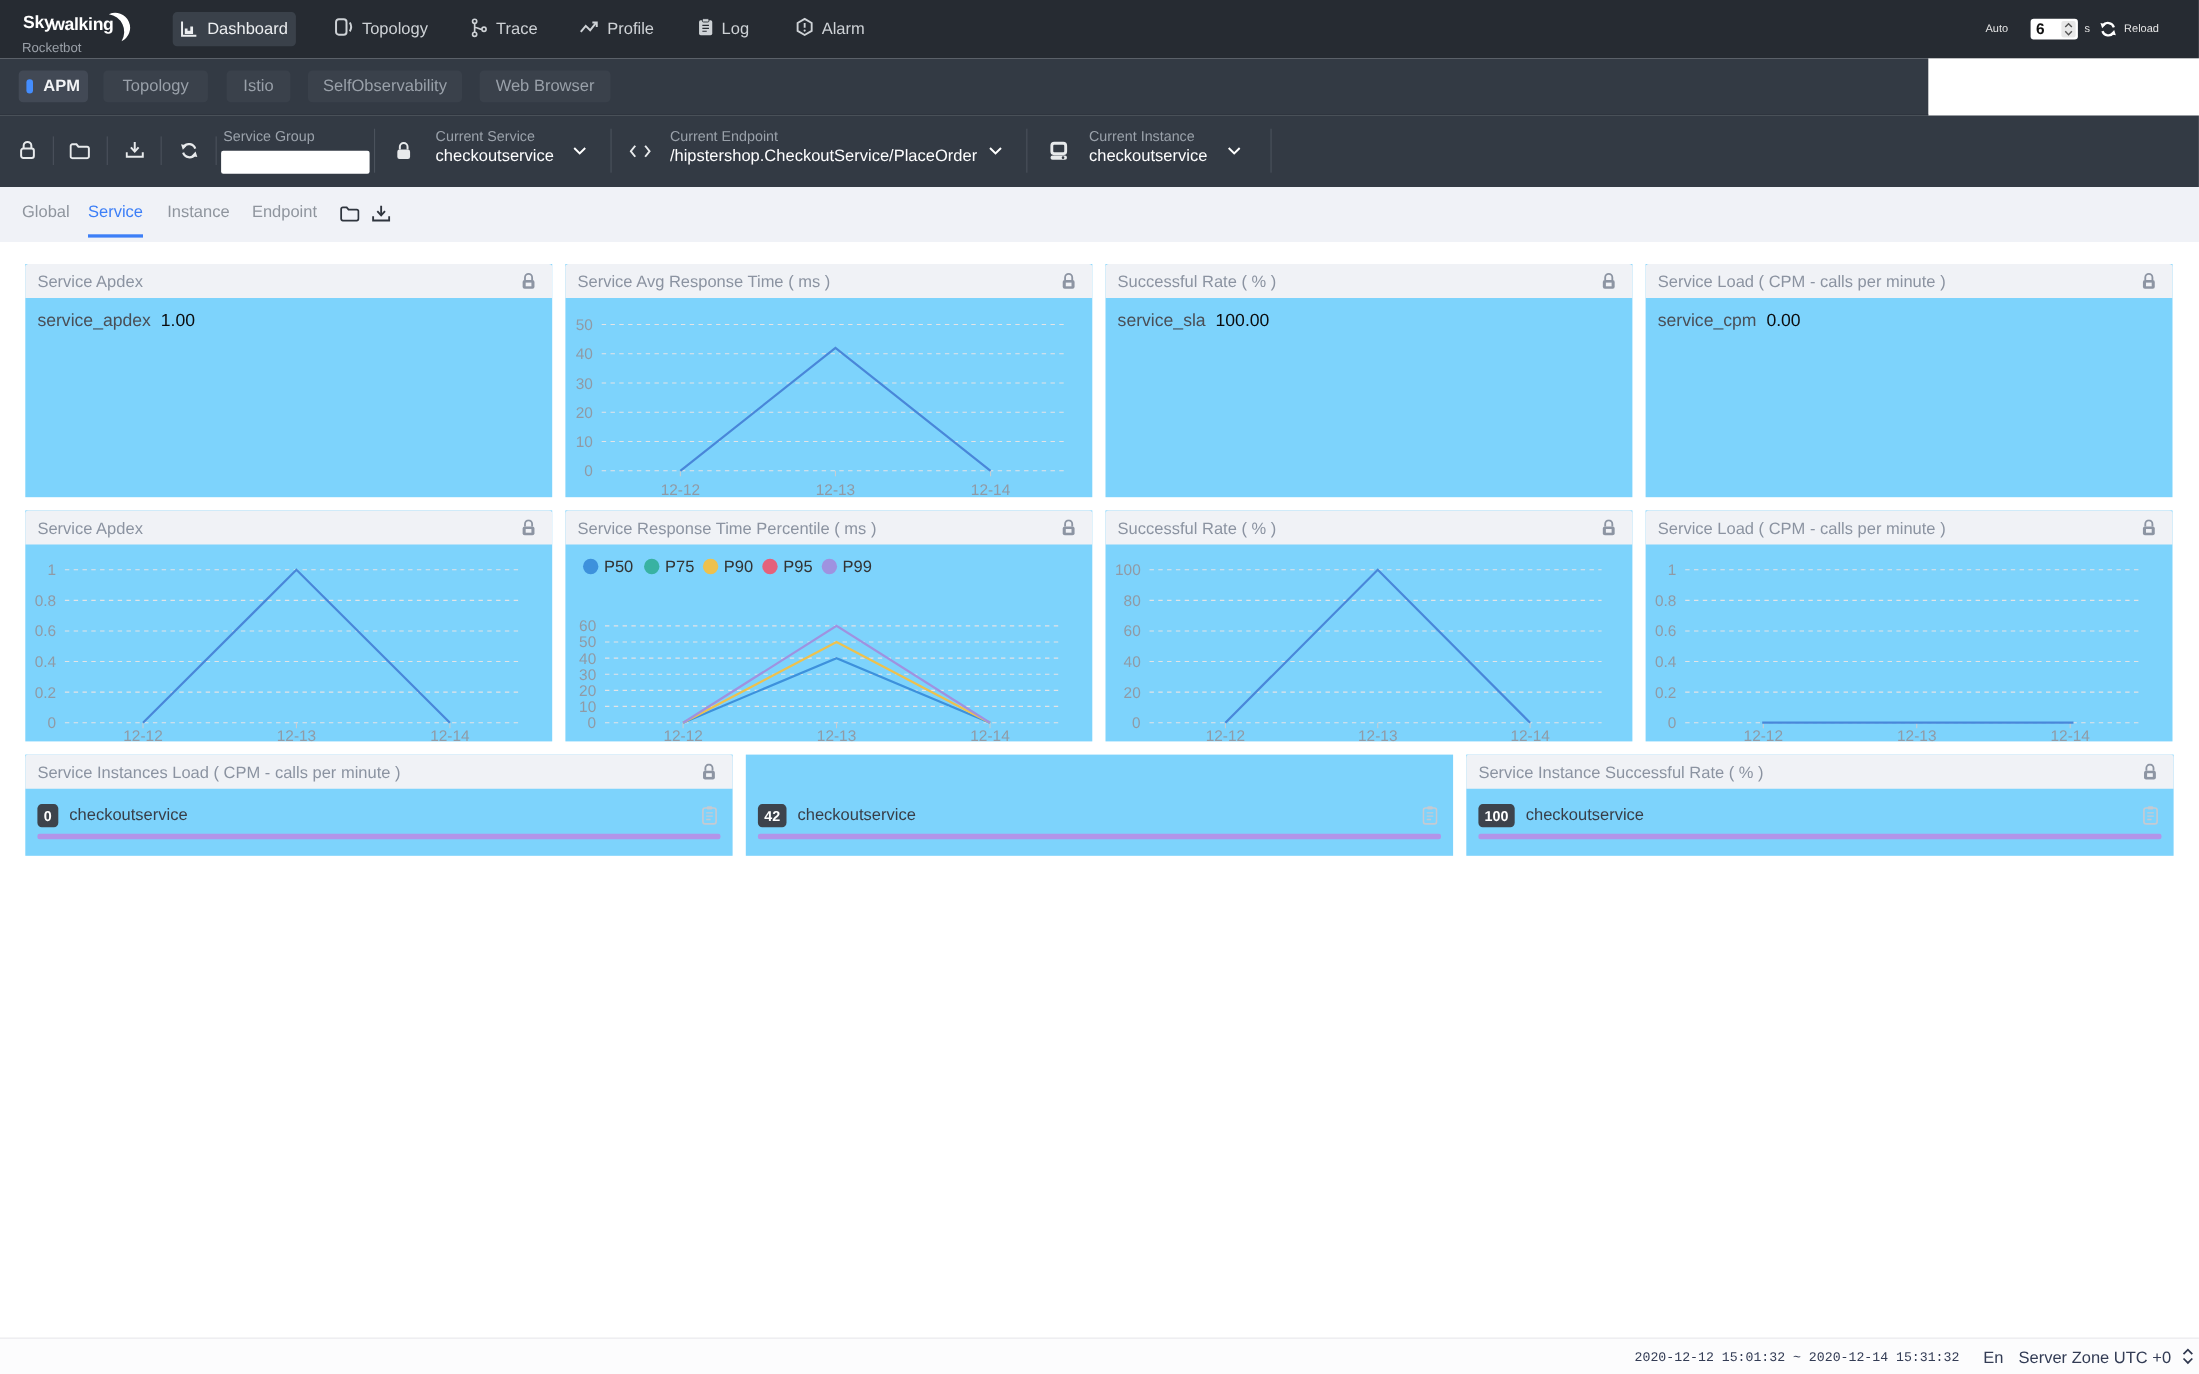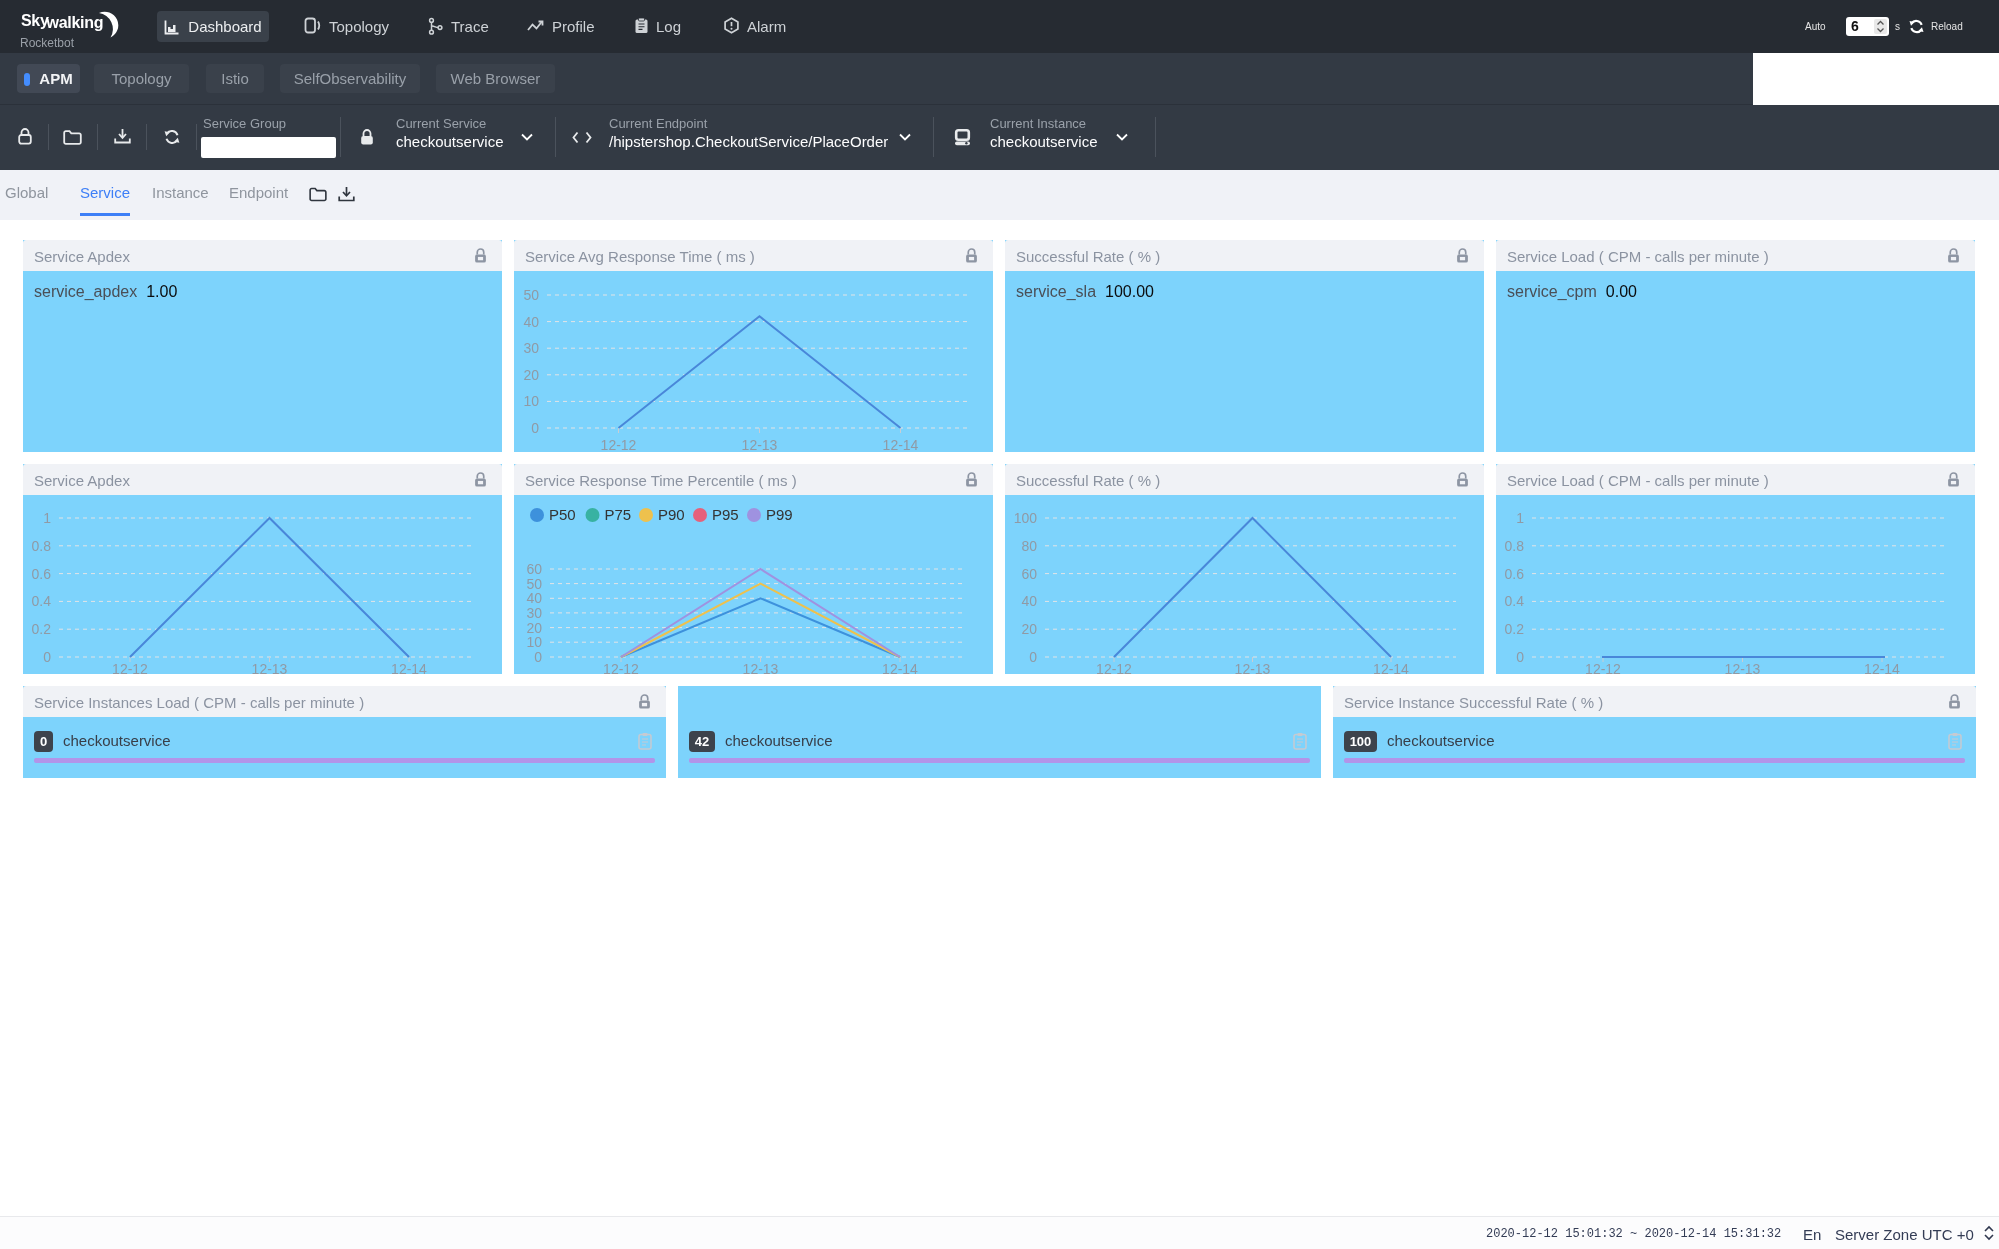--- a/index.html
+++ b/index.html
@@ -175,21 +175,21 @@
     </svg>
   <div class="tlabel" style="left:990px">Current Instance</div>
   <div class="tvalue" style="left:990px">checkoutservice</div>
   <svg class="abs" style="left:1116px;top:28px" width="12" height="8" viewBox="0 0 12 8">
       <path d="M1 1.5 L6 6.5 L11 1.5" fill="none" stroke="#fff" stroke-width="1.8"></path>
     </svg>
   <div class="tsep2" style="left:1155px"></div>
 </div>
 
 <div class="tabrow">
-  <div class="tab" style="left:5px">Global</div>
+  <div class="tab" style="left:20px">Global</div>
   <div class="tab active" style="left:80px">Service</div>
   <div class="tab" style="left:152px">Instance</div>
   <div class="tab" style="left:229px">Endpoint</div>
   <svg class="abs" style="left:309px;top:17px" width="18" height="15" viewBox="0 0 19 15">
       <path d="M1.2 2.8 A 1.6 1.6 0 0 1 2.8 1.2 L6.5 1.2 L8.3 3.4 L16.2 3.4 A 1.6 1.6 0 0 1 17.8 5 L17.8 12.2 A 1.6 1.6 0 0 1 16.2 13.8 L2.8 13.8 A 1.6 1.6 0 0 1 1.2 12.2 Z" fill="none" stroke="#2f353e" stroke-width="1.7"></path>
     </svg>
   <svg class="abs" style="left:338px;top:16px" width="17" height="17" viewBox="0 0 17 17">
       <path d="M8.5 1 L8.5 9" stroke="#2f353e" stroke-width="1.7"></path>
       <path d="M5 6 L8.5 9.8 L12 6" fill="none" stroke="#2f353e" stroke-width="1.7"></path>
       <path d="M1.2 10.5 L1.2 14.5 L15.8 14.5 L15.8 10.5" fill="none" stroke="#2f353e" stroke-width="1.7"></path>

